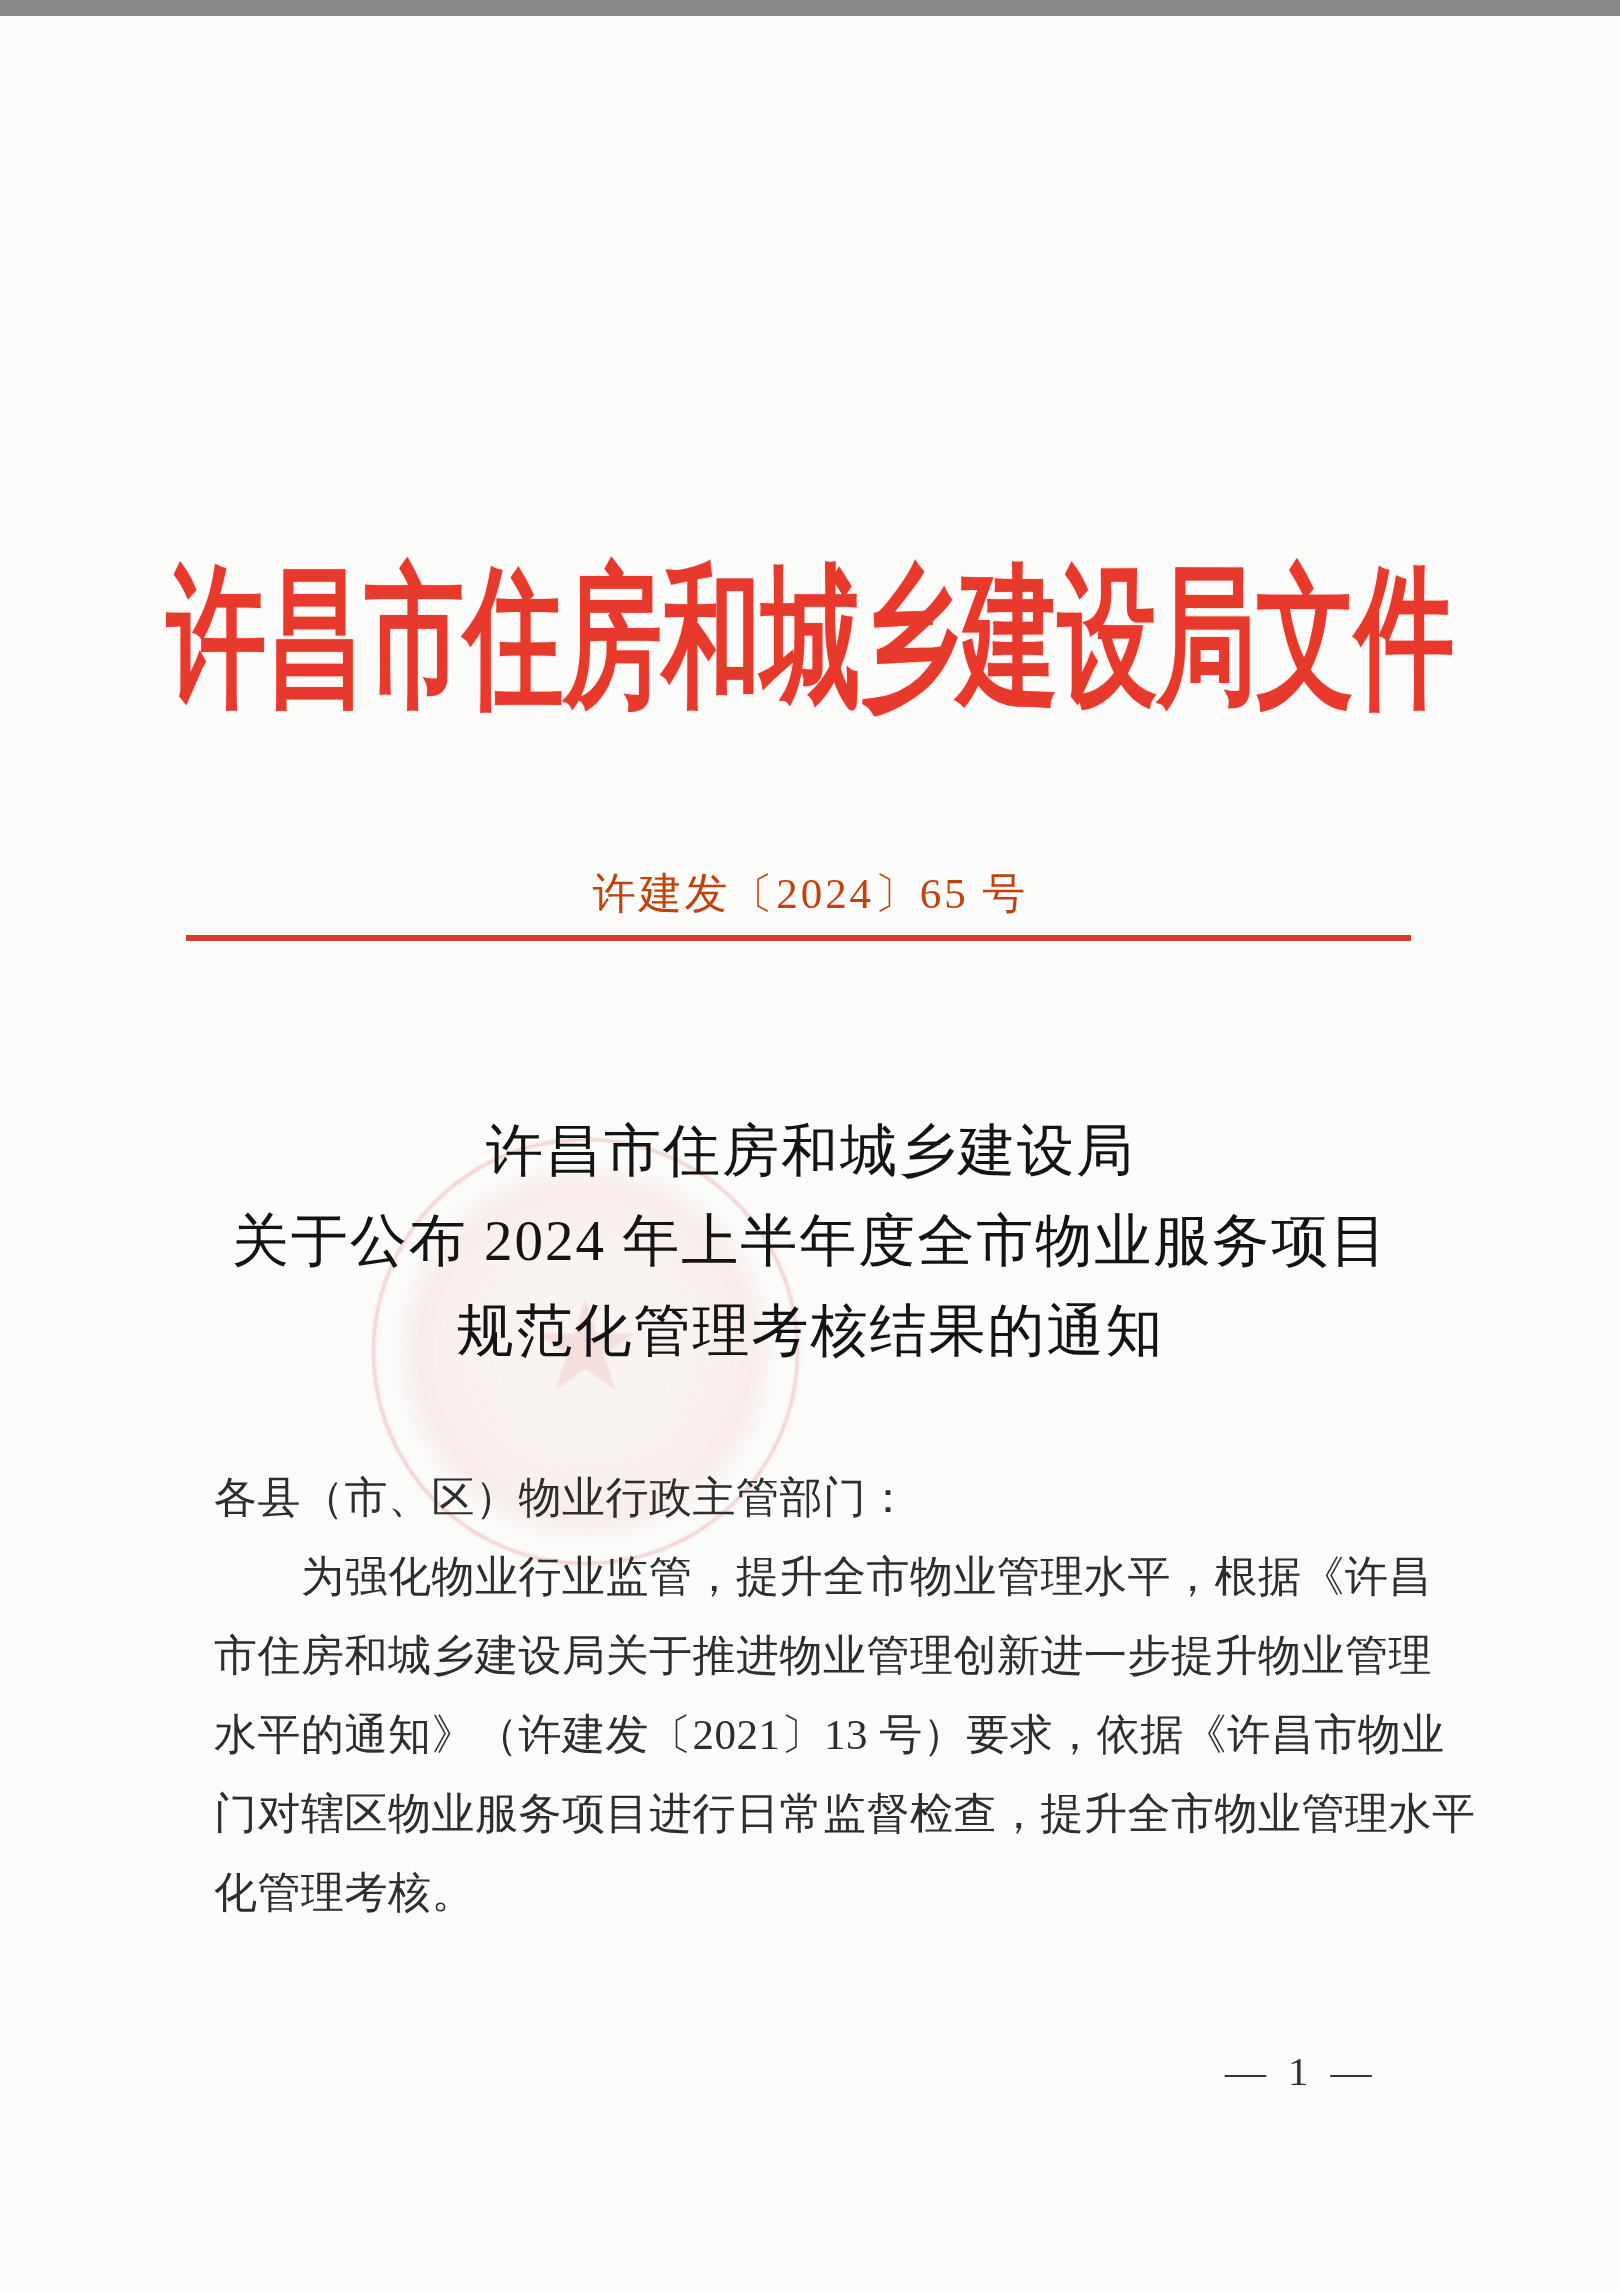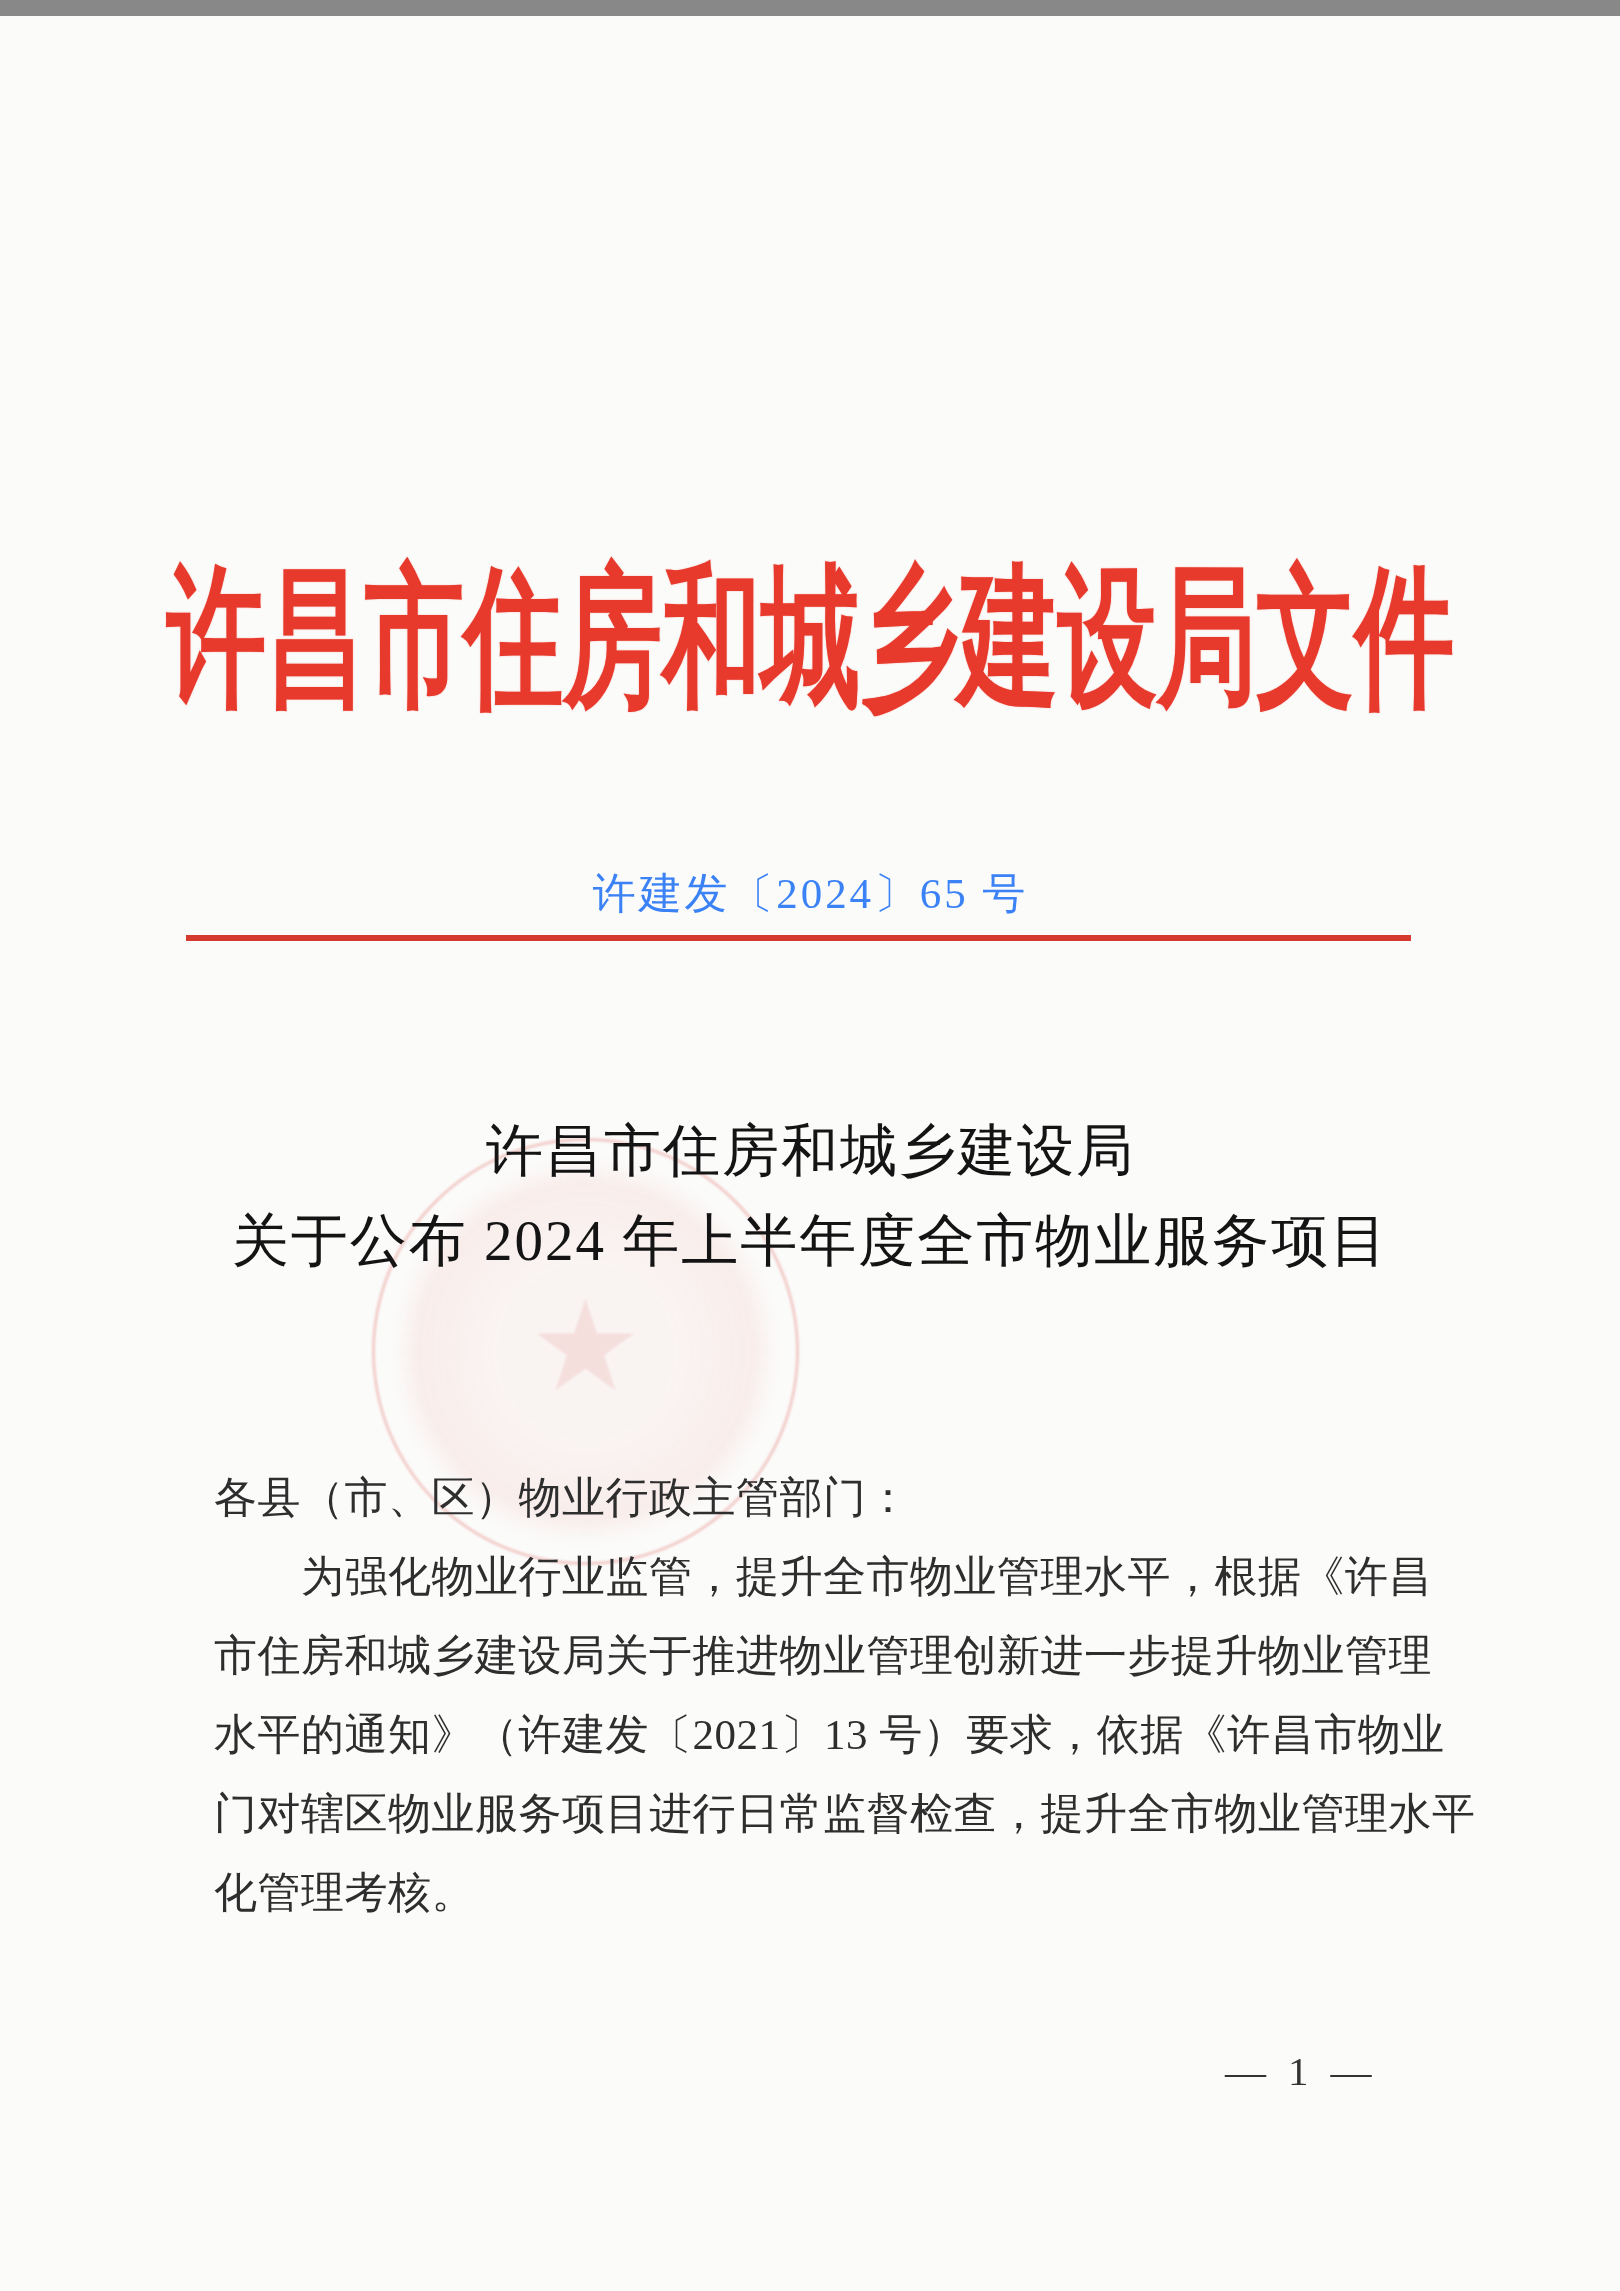--- a/index.html
+++ b/index.html
@@ -35,21 +35,21 @@
   }
 
   
   .doc-number {
     position: absolute;
     left: 0; top: 849px;
     width: 100%;
     text-align: center;
     font-size: 43px;
     letter-spacing: 2.9px;
-    color: #3b82f6;
+    color: #c2410c;
   }
 
   
   .red-line {
     position: absolute;
     left: 186px; top: 919px;
     width: 1225px; height: 5.9px;
     background: #d63a2e;
   }
 
@@ -132,20 +132,21 @@
 
   <div class="red-line"></div>
 
   <div class="seal">
     <span class="seal-star">★</span>
   </div>
 
   <div class="title-block">
     <div class="title-line">许昌市住房和城乡建设局</div>
     <div class="title-line">关于公布 2024 年上半年度全市物业服务项目</div>
+    <div class="title-line">规范化管理考核结果的通知</div>
   </div>
 
   <div class="body-block">
     <div class="body-line">各县（市、区）物业行政主管部门：</div>
     <div class="body-line">　　为强化物业行业监管，提升全市物业管理水平，根据《许昌</div>
     <div class="body-line">市住房和城乡建设局关于推进物业管理创新进一步提升物业管理</div>
     <div class="body-line">水平的通知》（许建发〔2021〕13 号）要求，依据《许昌市物业</div>
     <div class="body-line">门对辖区物业服务项目进行日常监督检查，提升全市物业管理水平</div>
     <div class="body-line">化管理考核。</div>
   </div>

